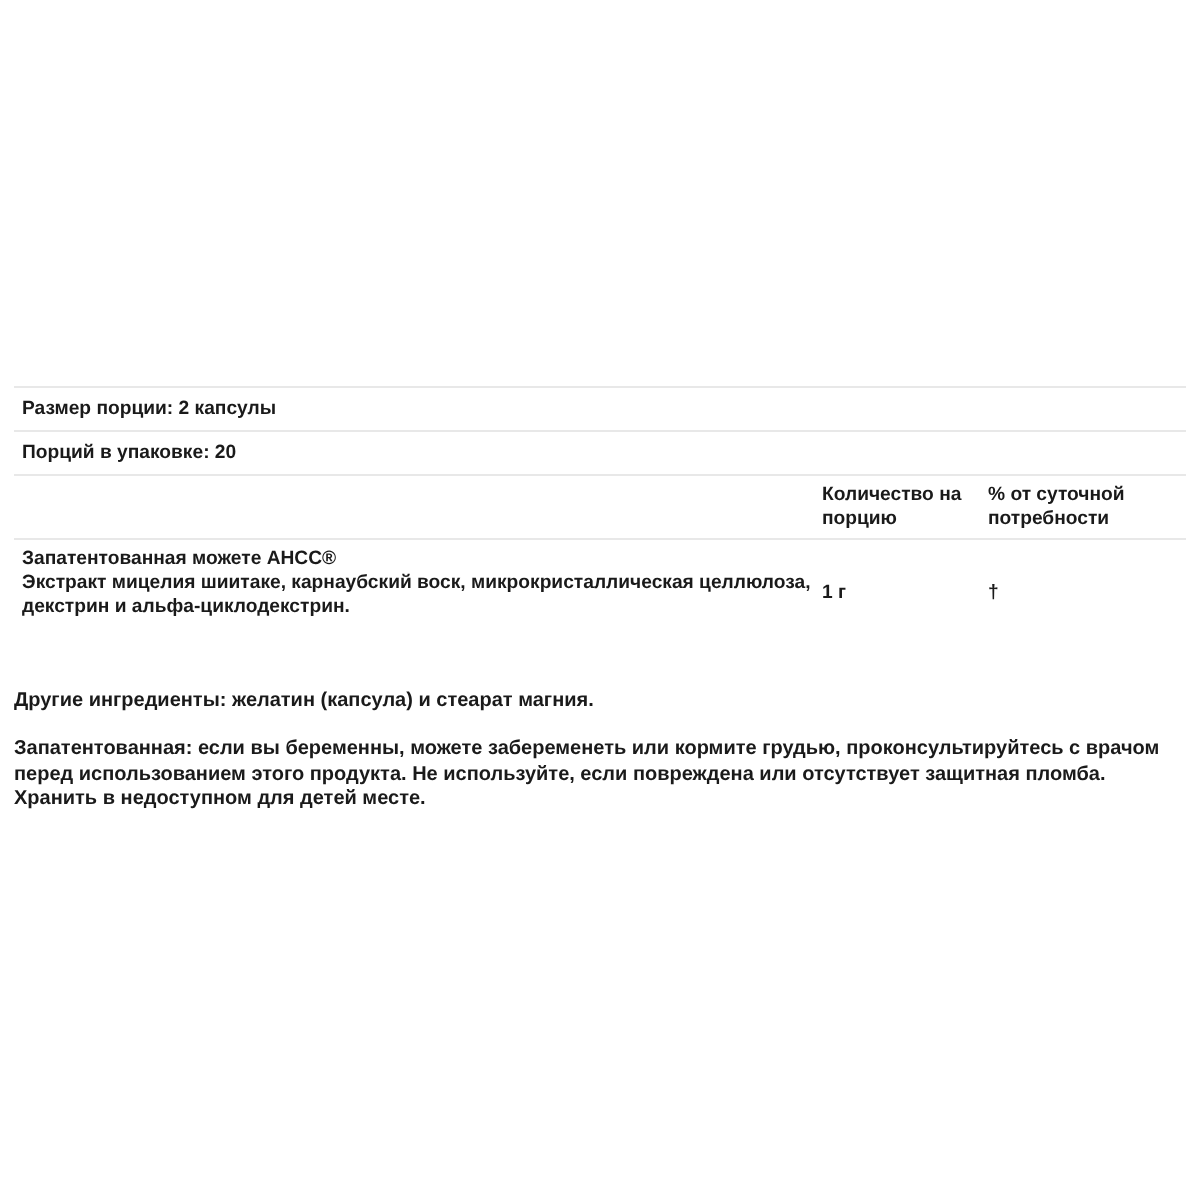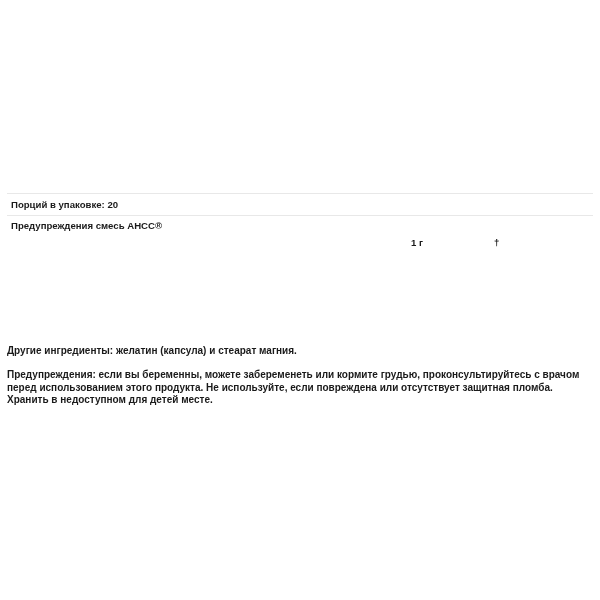--- a/index.html
+++ b/index.html
@@ -29,25 +29,34 @@
   .para {
     position: absolute; left: 7px; width: 586px;
     font-size: 10px; font-weight: bold; line-height: 12.5px; color: #1a1a1a;
   }
 </style>
 </head>
 <body>
 
 <div class="panel">
   <div class="row simple">
+    <span>Размер порции: 2 капсулы</span>
+  </div>
+  <div class="row simple">
     <span>Порций в упаковке: 20</span>
+  </div>
+  <div class="grid head">
+    <div class="c1"></div>
+    <div class="c2">Количество на порцию</div>
+    <div class="c3">% от суточной потребности</div>
   </div>
   <div class="grid ingr">
     <div class="c1">
-      <div>Предупреждения смесь AHCC®</div>
+      <div>Запатентованная можете AHCC®</div>
+      <div>Экстракт мицелия шиитаке, карнаубский воск, микрокристаллическая целлюлоза, декстрин и альфа-циклодекстрин.</div>
     </div>
     <div class="c2">1 г</div>
     <div class="c3">†</div>
   </div>
 </div>
 
 <div class="para" style="top:345px;">Другие ингредиенты: желатин (капсула) и стеарат магния.</div>
-<div class="para" style="top:369px;">Предупреждения: если вы беременны, можете забеременеть или кормите грудью, проконсультируйтесь с врачом перед использованием этого продукта. Не используйте, если повреждена или отсутствует защитная пломба. Хранить в недоступном для детей месте.</div>
+<div class="para" style="top:369px;">Запатентованная: если вы беременны, можете забеременеть или кормите грудью, проконсультируйтесь с врачом перед использованием этого продукта. Не используйте, если повреждена или отсутствует защитная пломба. Хранить в недоступном для детей месте.</div>
 
 </body></html>

